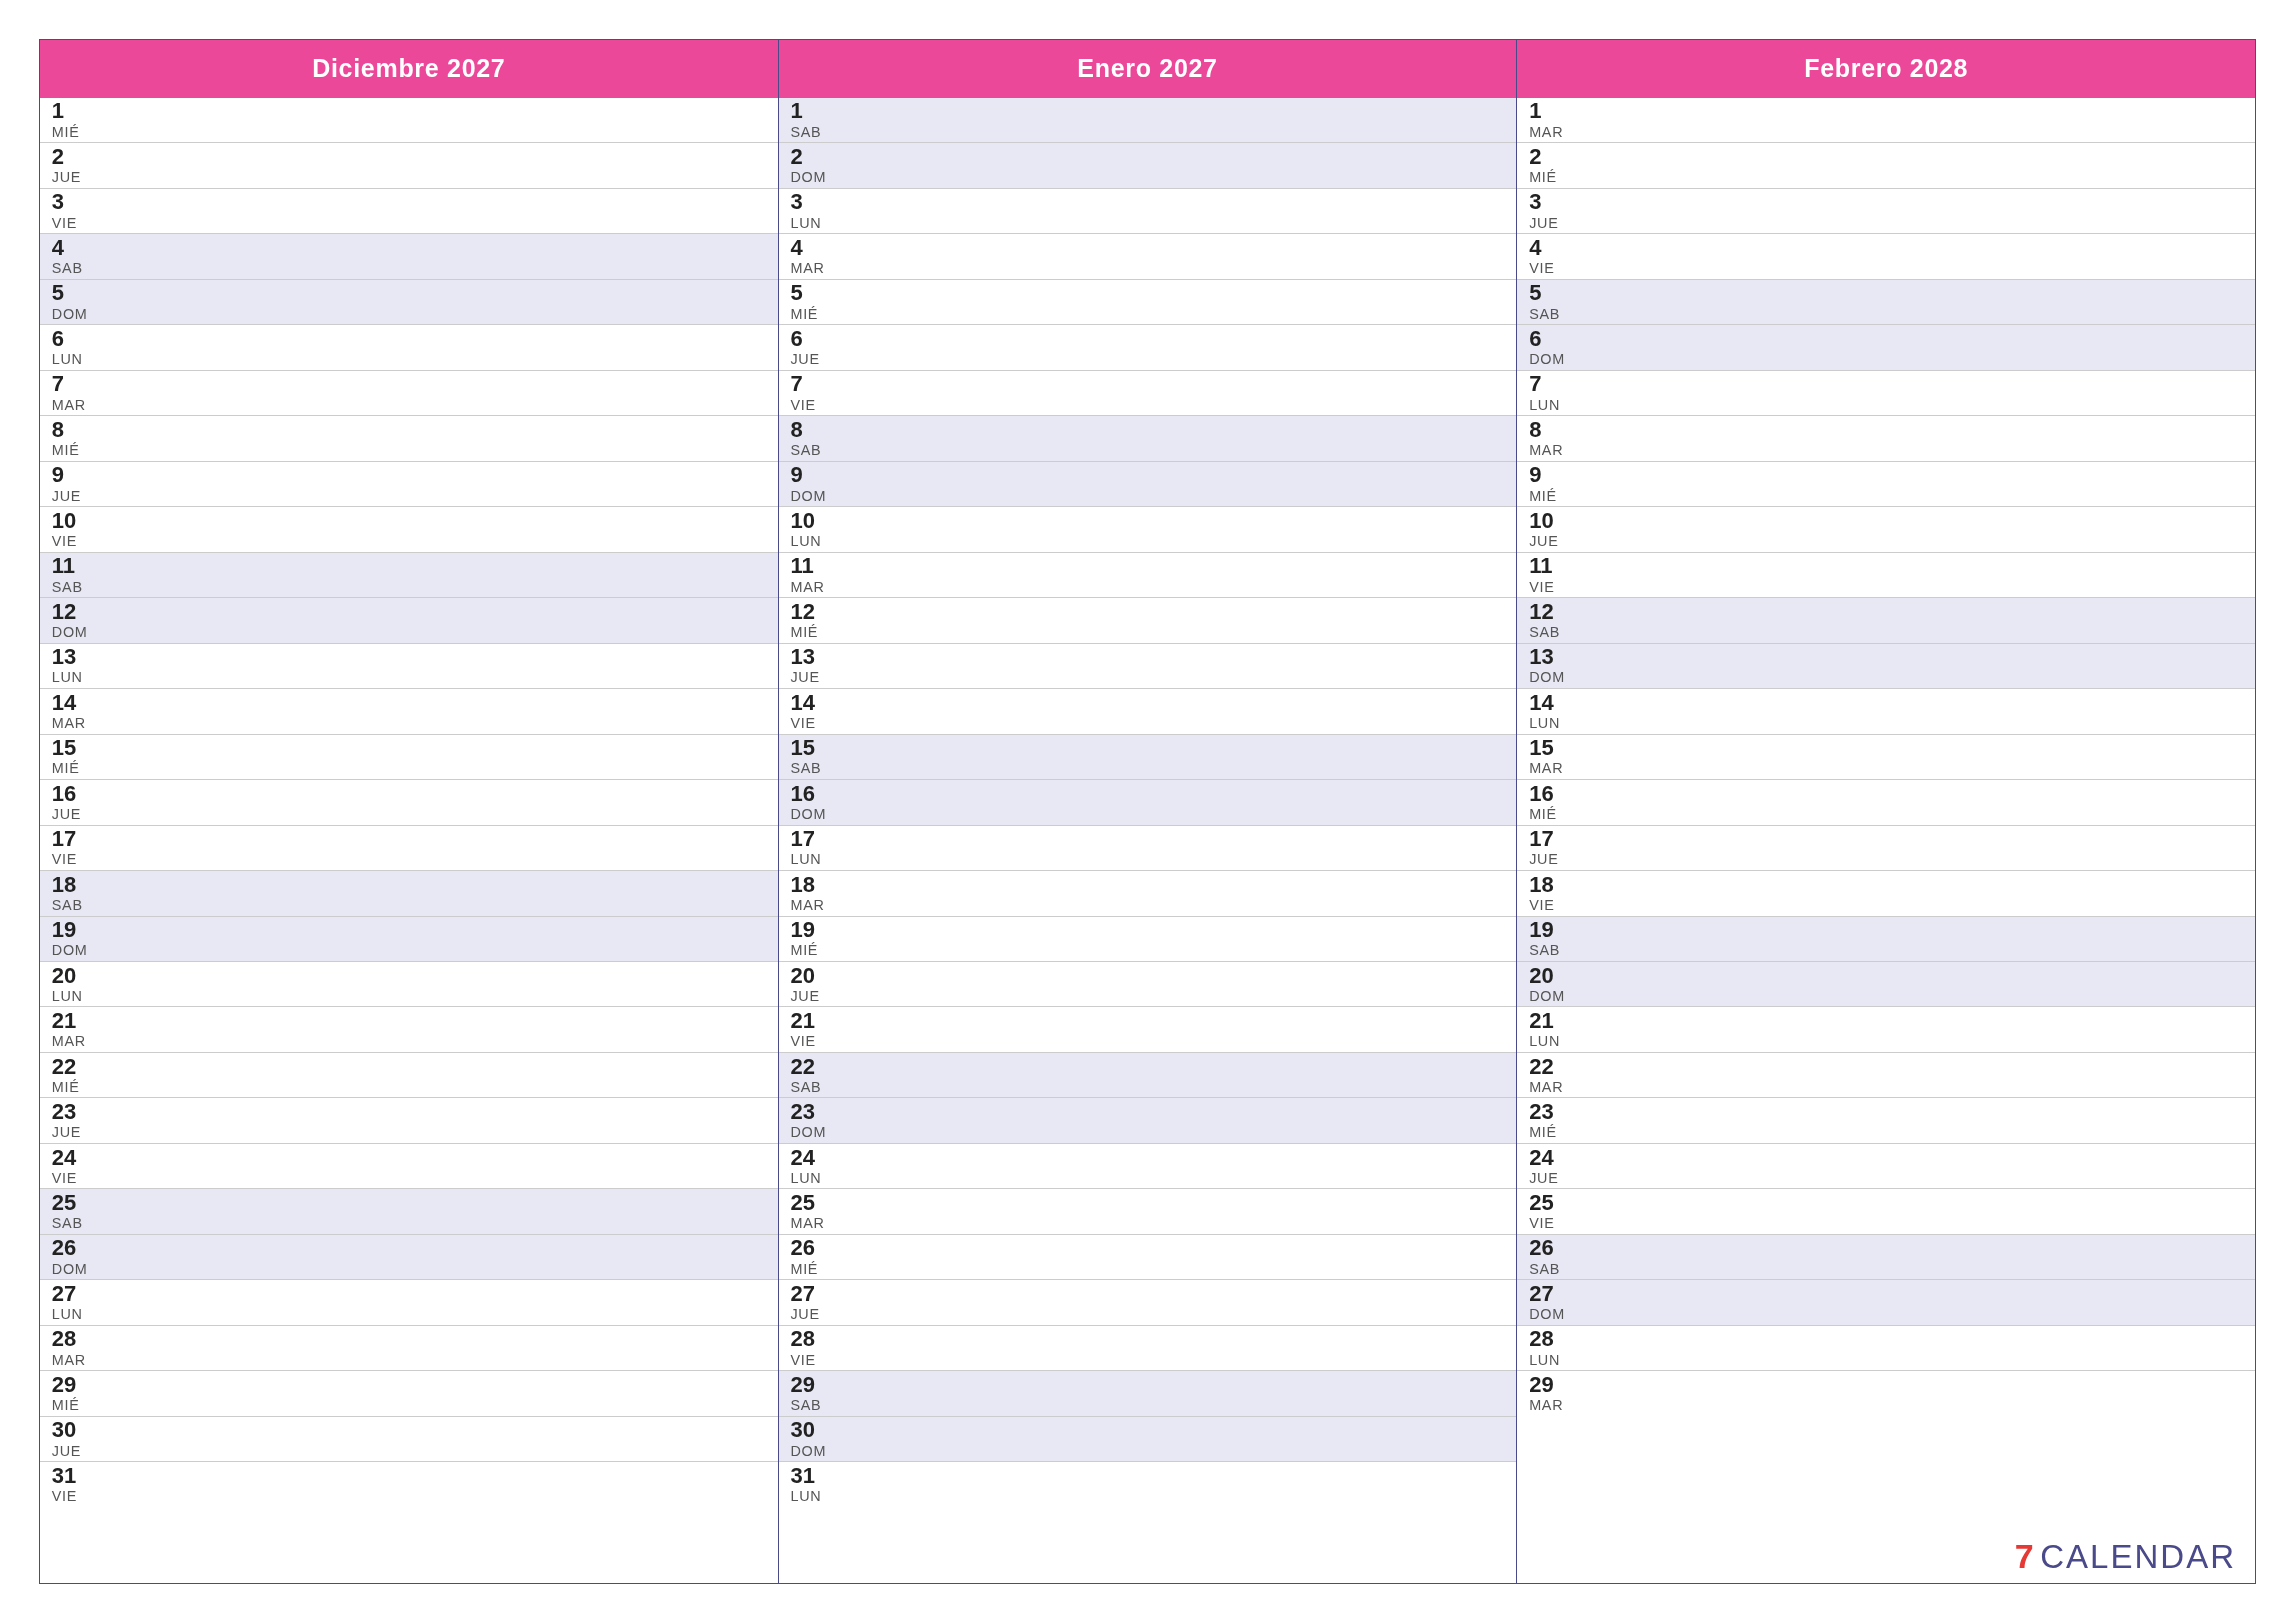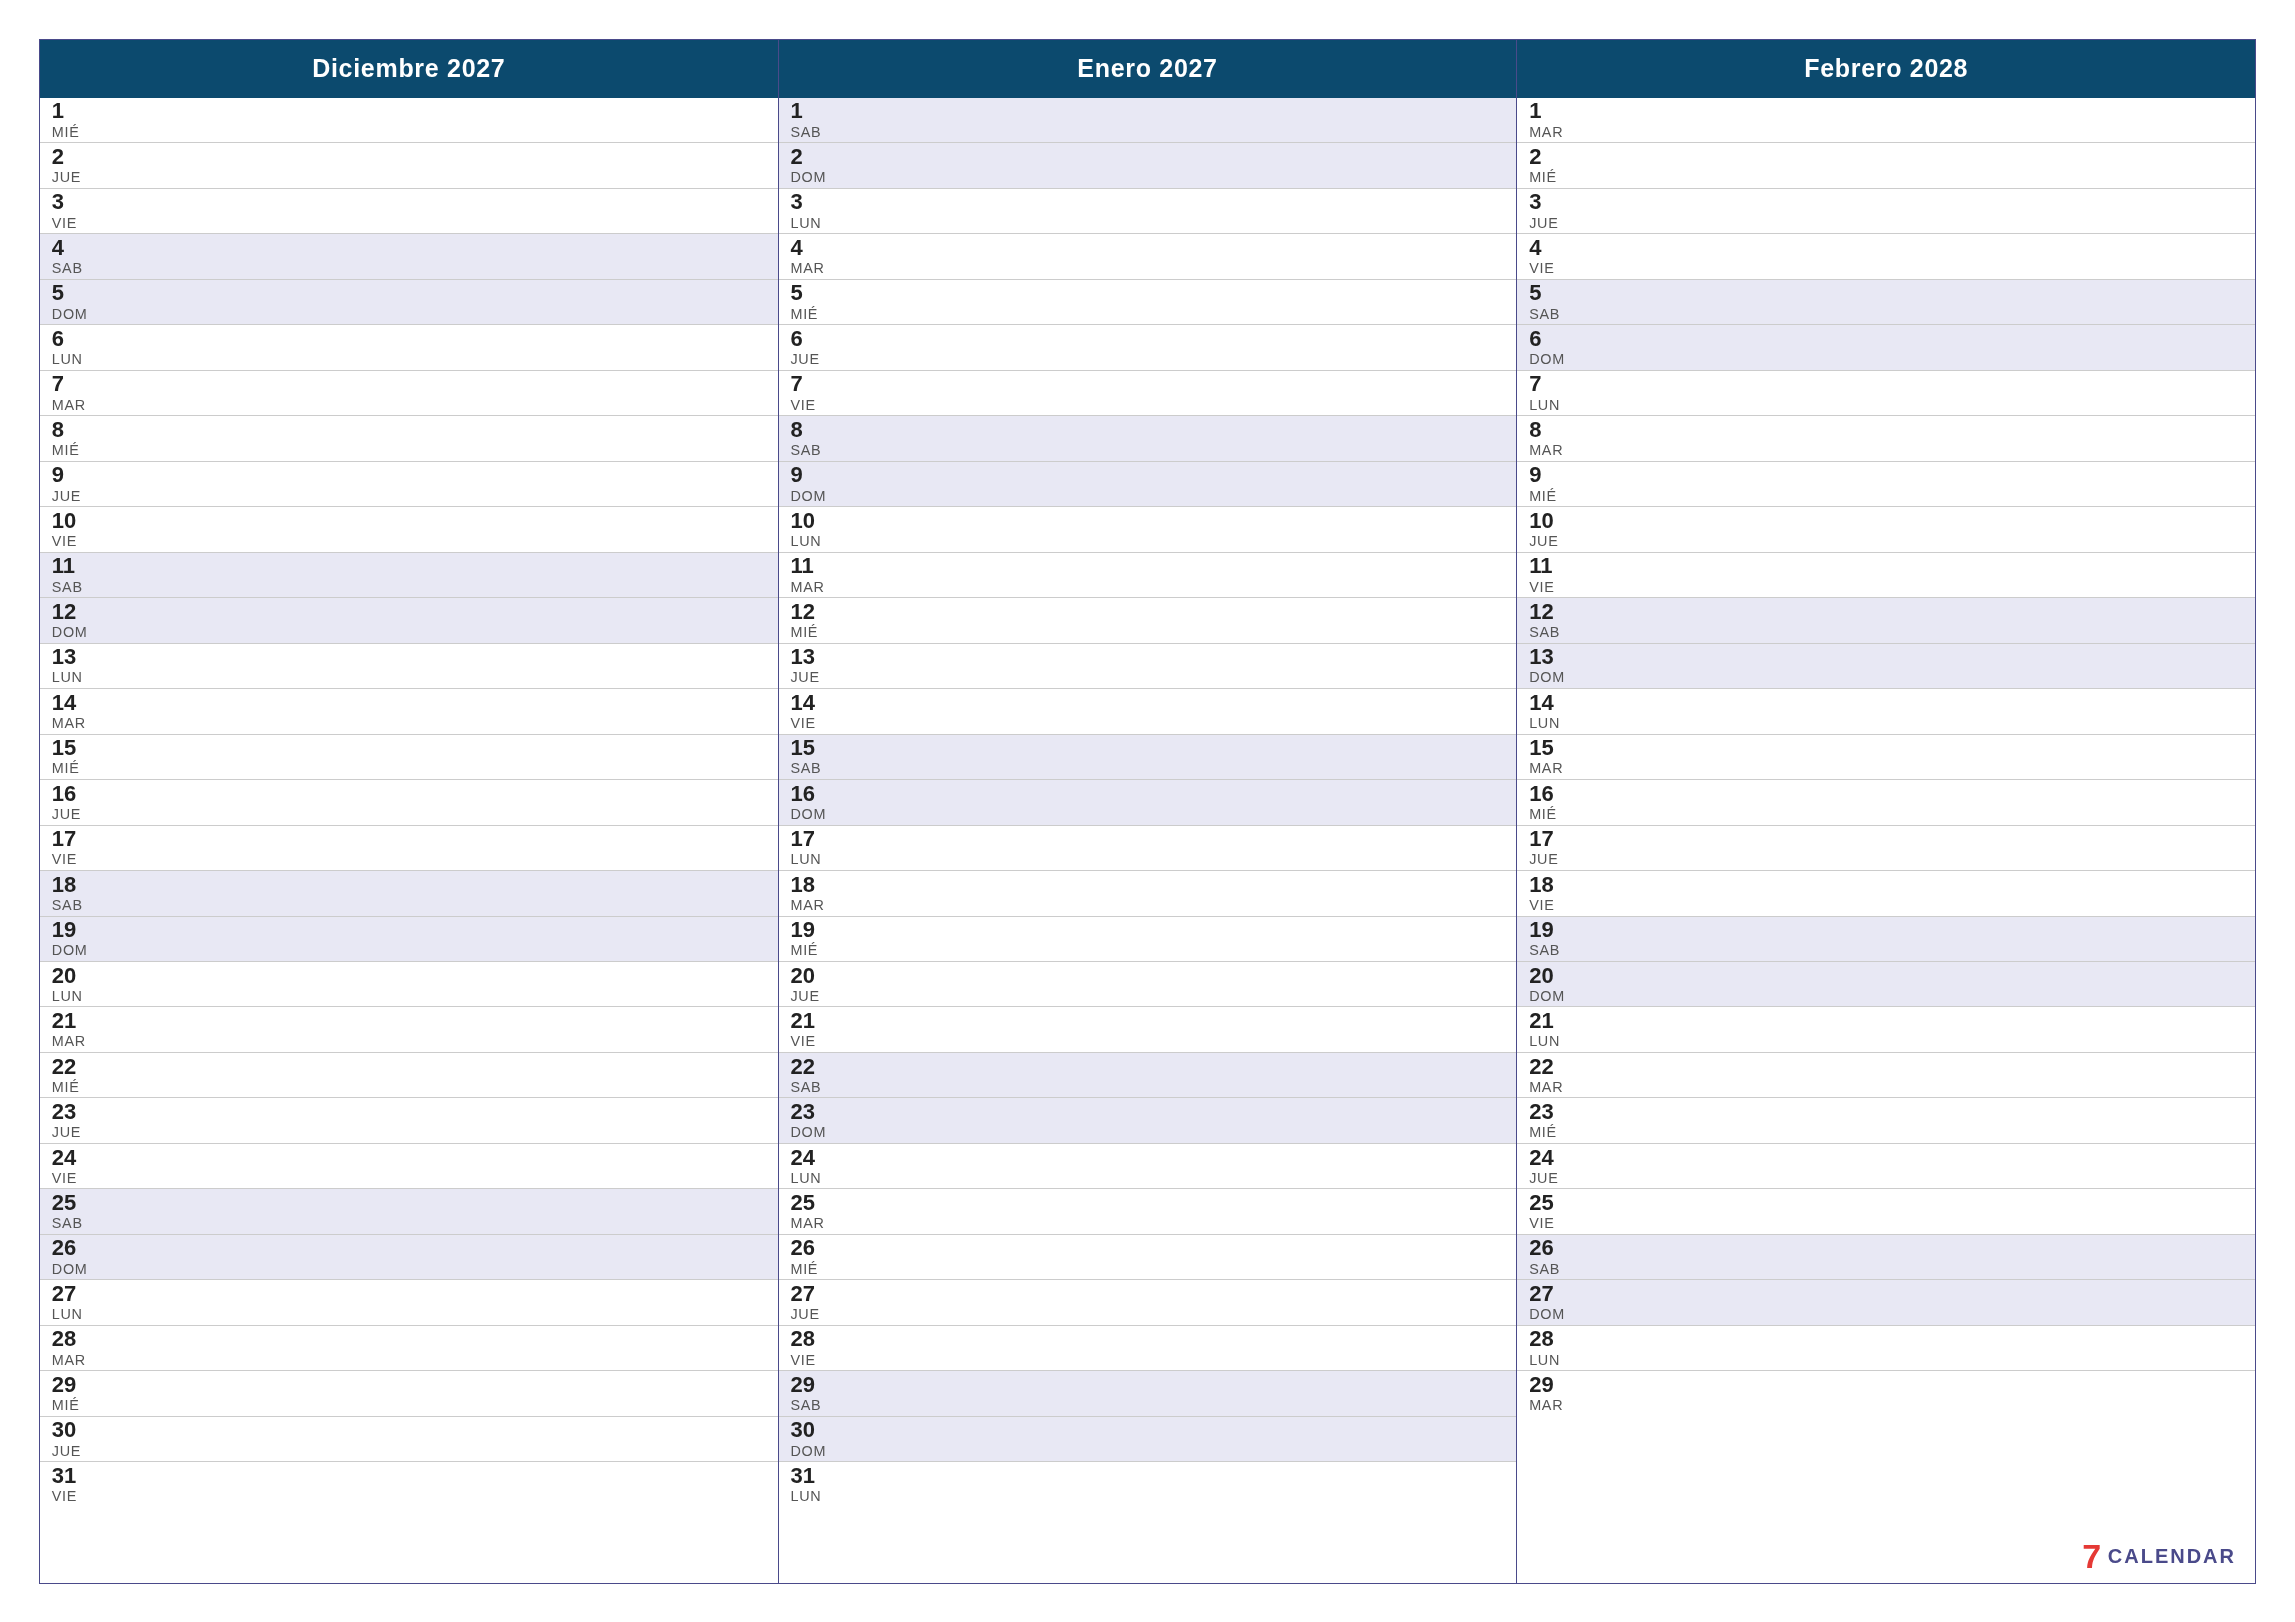--- a/index.html
+++ b/index.html
@@ -33,21 +33,21 @@
       display: flex;
       flex-direction: column;
       border-right: 1.3px solid #4a4a8a;
     }
 
     .month-col:last-child {
       border-right: none;
     }
 
     .month-header {
-      background: #0c4a6e;
+      background: #ec4899;
       color: #ffffff;
       text-align: center;
       font-size: 25px;
       font-weight: bold;
       padding: 14.4px 6.5px;
       letter-spacing: 0.7px;
     }
 
     .days-list {
       flex: 1;
@@ -102,22 +102,22 @@
       gap: 6.5px;
     }
 
     .watermark-number {
       font-size: 34px;
       font-weight: bold;
       color: #e53935;
     }
 
     .watermark-text {
-      font-size: 20px;
-      font-weight: bold;
+      font-size: 33px;
+      font-weight: normal;
       color: #4a4a8a;
       letter-spacing: 2px;
     }
   </style>
 </head>
 <body>
 
 <div class="calendar-container">
   <div class="months-row" id="months-row">
   <div class="month-col">

